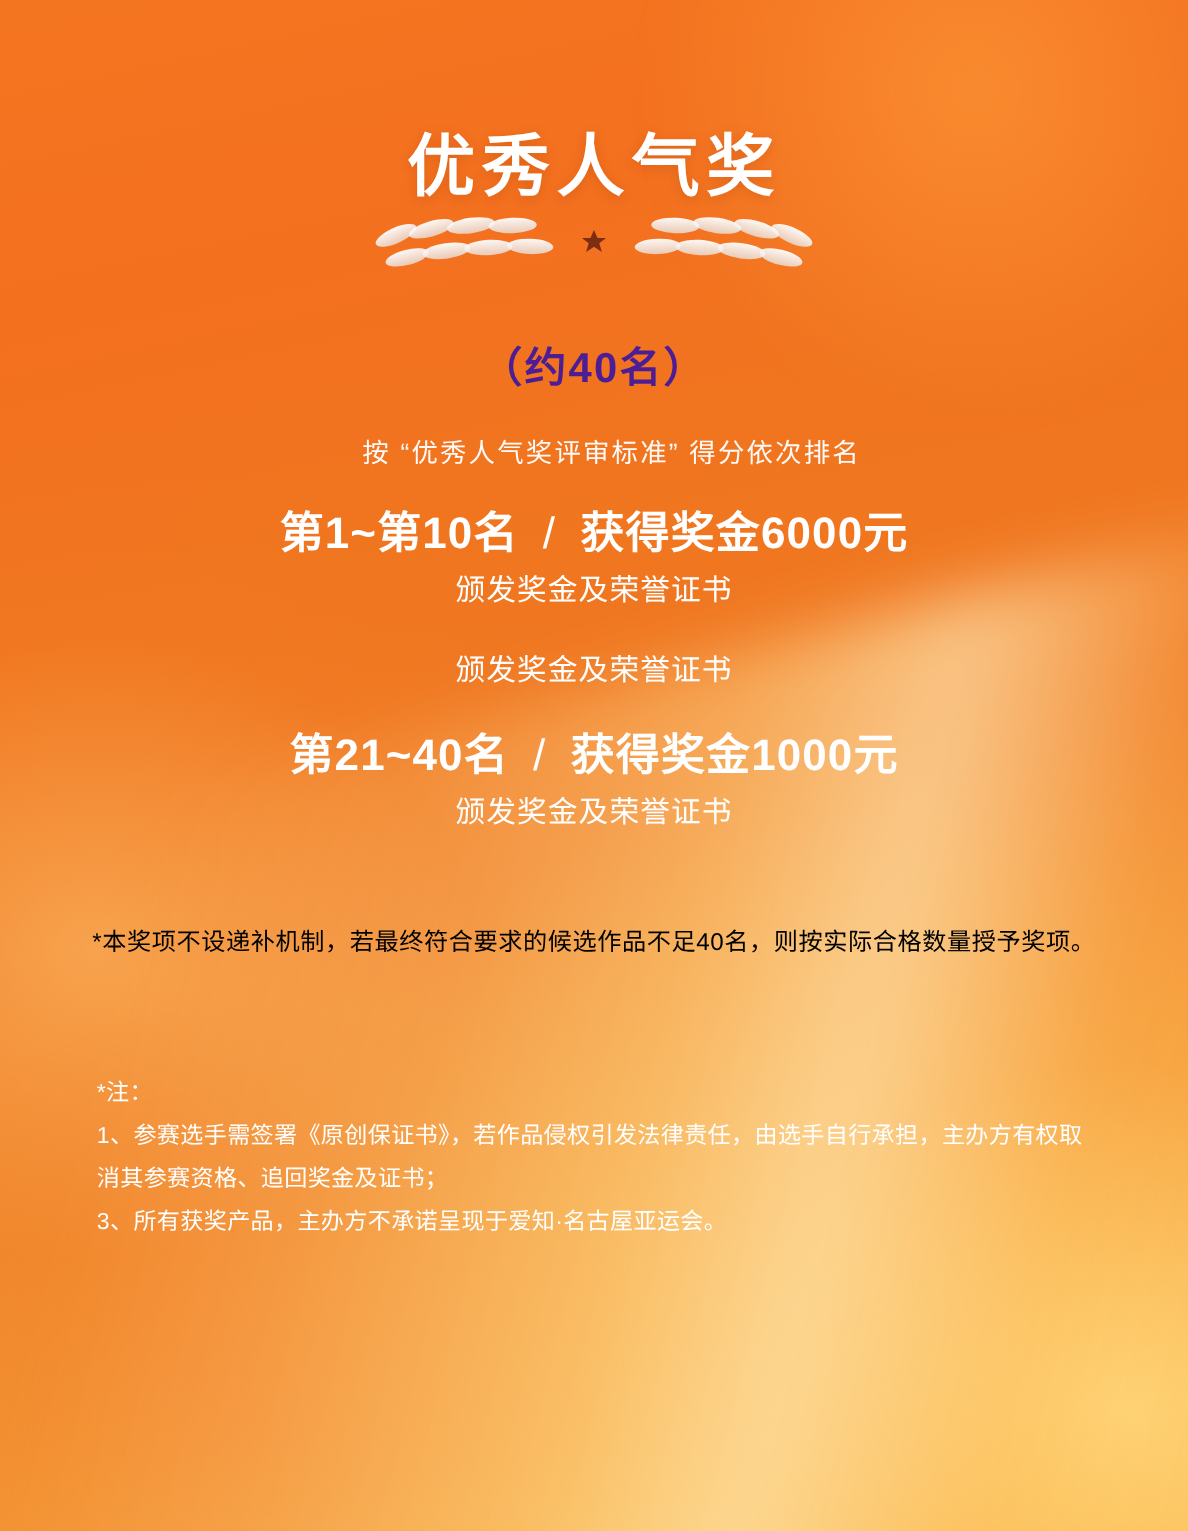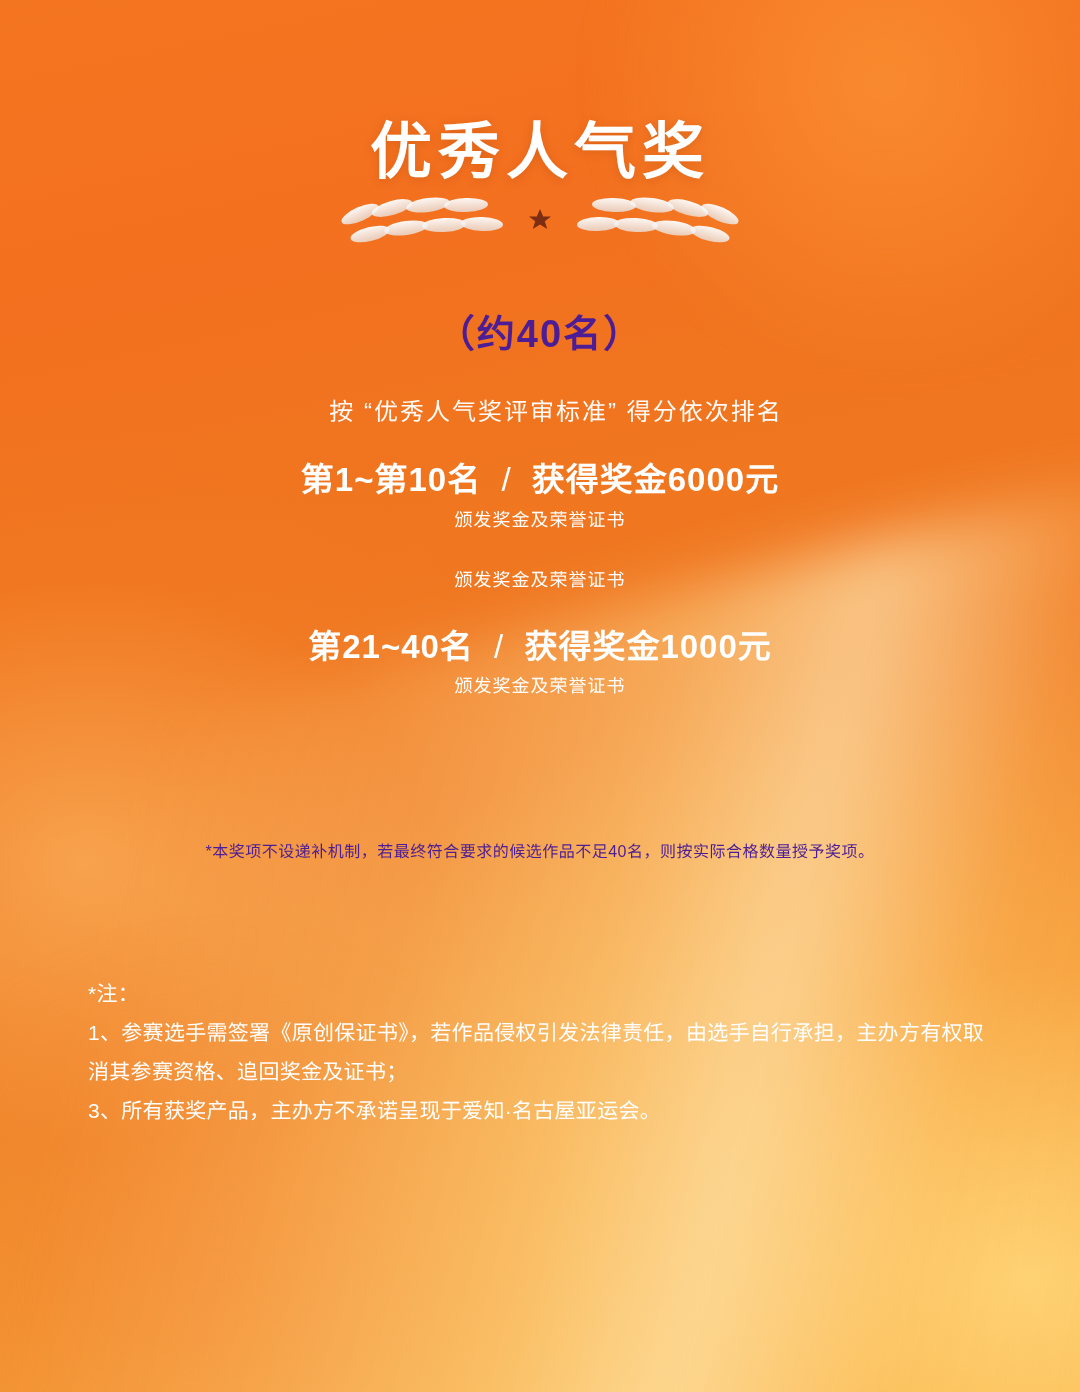--- a/index.html
+++ b/index.html
@@ -119,49 +119,49 @@
     position: absolute;
     top: 458px;
     left: 0;
     width: 100%;
   }
   .tier {
     text-align: center;
     margin-bottom: 34px;
   }
   .tier-main {
-    font-size: 33px;
+    font-size: 40px;
     font-weight: 700;
     letter-spacing: 1px;
     line-height: 1.35;
     color: #ffffff;
   }
   .tier-sep {
     display: inline-block;
     padding: 0 10px;
     font-weight: 400;
   }
   .tier-sub {
     margin-top: 2px;
-    font-size: 18px;
+    font-size: 27px;
     font-weight: 400;
     letter-spacing: 1px;
     color: #ffffff;
   }
 
   
   .note-star {
     position: absolute;
     top: 838px;
     left: 0;
     width: 100%;
     text-align: center;
-    font-size: 16px;
+    font-size: 22px;
     letter-spacing: 0.5px;
-    color: #4c1d95;
+    color: #000000;
   }
 
   
   .footnotes {
     position: absolute;
     top: 975px;
     left: 88px;
     width: 910px;
     font-size: 21px;
     line-height: 1.85;

